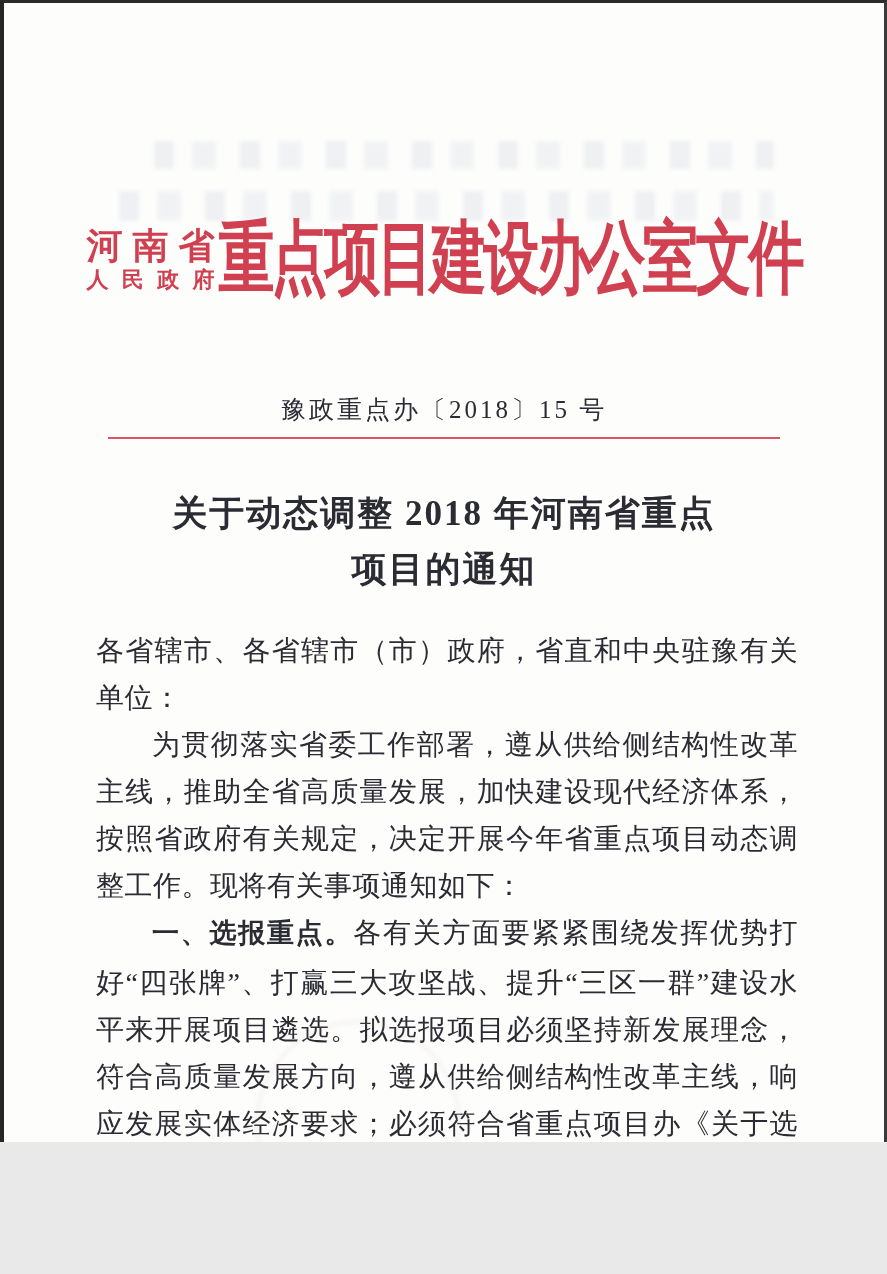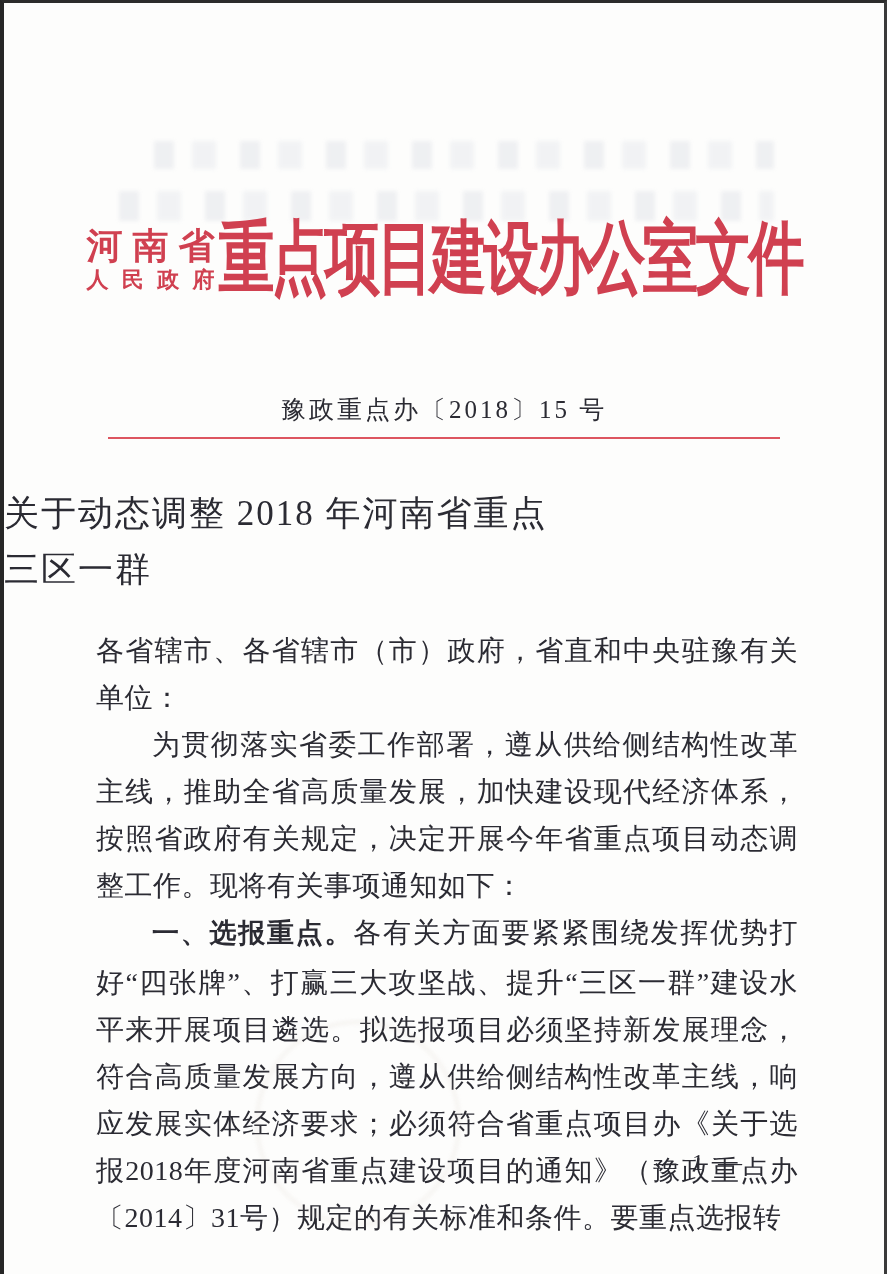--- a/index.html
+++ b/index.html
@@ -1,18 +1,18 @@
 <!DOCTYPE html>
 <html><head>
 <meta charset="utf-8">
 <style>
   html,body{margin:0;padding:0;background:#e9e9e9;}
   .page{
     position:relative;
-    width:887px;height:1274px;
+    width:887px;height:1142px;
     background:#fdfdfc;
     box-sizing:border-box;
     border-top:3px solid #2b2b2b;
     border-left:4px solid #262626;
     border-right:3px solid #3a3a3a;
     overflow:hidden;
     font-family:"Liberation Serif","DejaVu Serif",serif;
     color:#2b2b33;
   }
   
@@ -48,21 +48,21 @@
   .doc-number{
     position:absolute;top:390px;left:0;width:100%;
     text-align:center;font-size:25px;letter-spacing:3px;
   }
   .red-rule{
     position:absolute;top:434px;left:104px;width:672px;height:2px;
     background:#dd5560;
   }
   .notice-title{
     position:absolute;top:483px;left:0;width:100%;
-    text-align:left;font-weight:normal;
+    text-align:center;font-weight:bold;
     font-size:35px;line-height:56px;letter-spacing:2px;
   }
   .body-text{
     position:absolute;top:624px;left:92px;width:702px;
     font-size:28px;line-height:47px;
     text-align:justify;letter-spacing:.5px;
   }
   .body-text p{margin:0;text-indent:2em;}
   .body-text p.no-indent{text-indent:0;}
   .bold-lead{font-weight:bold;font-family:Liberation Mono, monospace;font-size:27px;}
@@ -93,21 +93,21 @@
     </div>
     <div class="lh-title">重点项目建设办公室文件</div>
   </div>
 
   <div class="doc-number">豫政重点办〔2018〕15 号</div>
 
   <div class="red-rule"></div>
 
   <div class="notice-title">
     <div>关于动态调整 2018 年河南省重点</div>
-    <div>三区一群</div>
+    <div>项目的通知</div>
   </div>
 
   <div class="body-text">
     <p class="no-indent">各省辖市、各省辖市（市）政府，省直和中央驻豫有关单位：</p>
     <p>为贯彻落实省委工作部署，遵从供给侧结构性改革主线，推助全省高质量发展，加快建设现代经济体系，按照省政府有关规定，决定开展今年省重点项目动态调整工作。现将有关事项通知如下：</p>
     <p><span class="bold-lead">一、选报重点。</span><span>各有关方面要紧紧围绕发挥优势打好“四张牌”、打赢三大攻坚战、提升“三区一群”建设水平来开展项目遴选。拟选报项目必须坚持新发展理念，符合高质量发展方向，遵从供给侧结构性改革主线，响应发展实体经济要求；必须符合省重点项目办《关于选报2018年度河南省重点建设项目的通知》（豫政重点办〔2014〕31号）规定的有关标准和条件。要重点选报转</span></p>
   </div>
 
   <div class="seal-bleed"></div>
 

